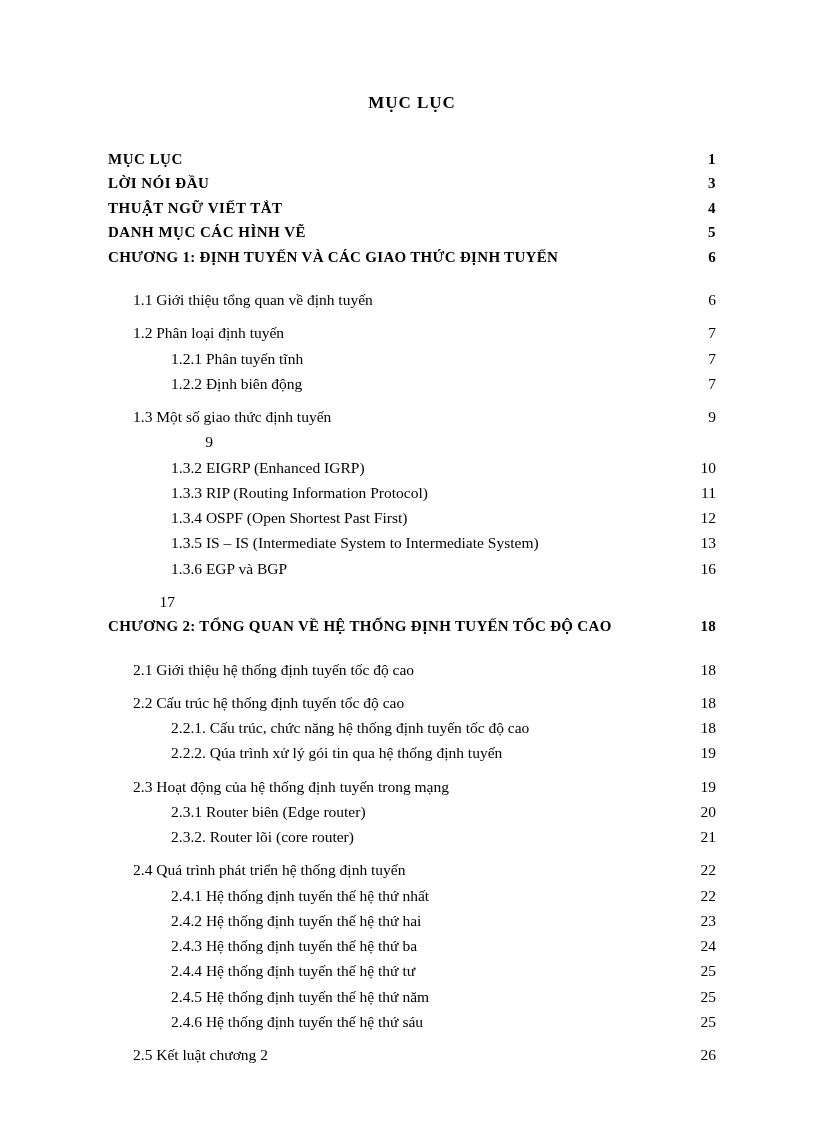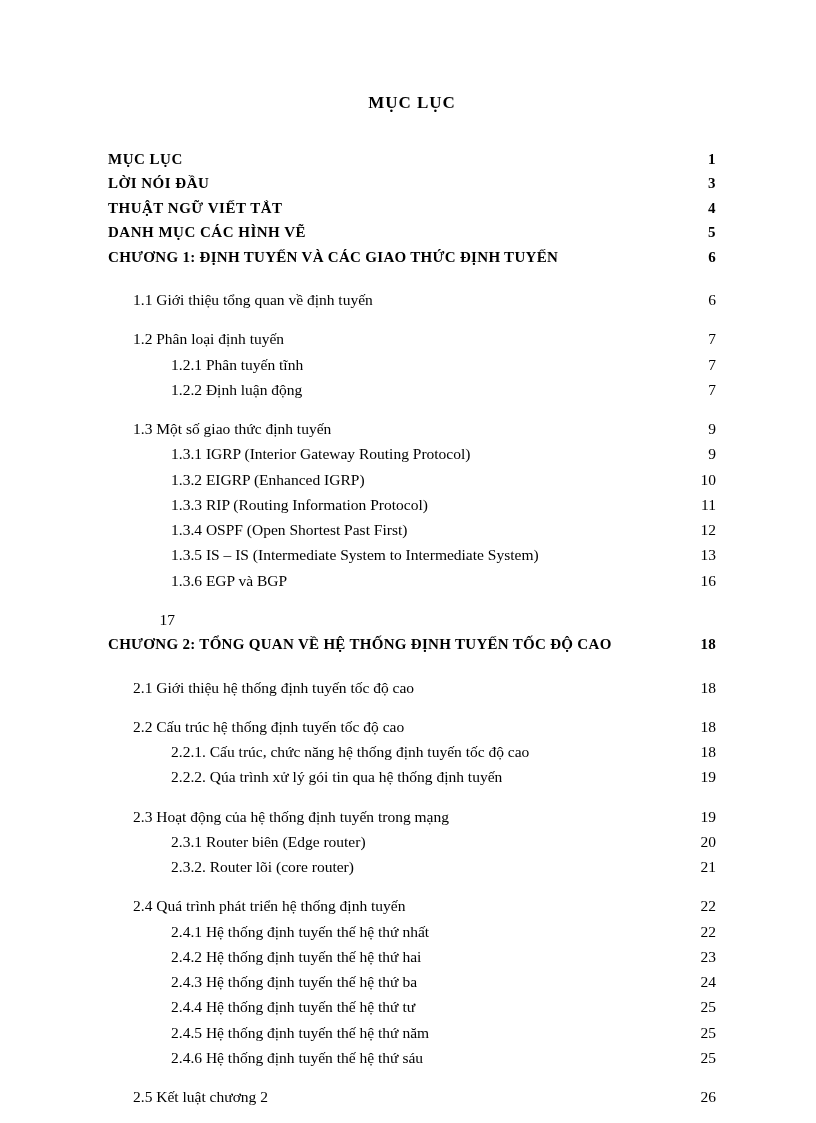--- a/index.html
+++ b/index.html
@@ -36,21 +36,21 @@
       font-size: 15px;
     }
     .chap {
       font-weight: bold;
       font-size: 15px;
       letter-spacing: 0.3px;
       align-items: center;
     }
     .sec1 { padding-left: 25px; margin-top: 20px; }
     .sec2 { padding-left: 63px; }
-    .group-gap { margin-top: 16px; align-items: center; }
+    .group-gap { margin-top: 10px; align-items: center; }
   </style>
 </head>
 <body>
 
 <h1 class="title">MỤC LỤC</h1>
 
 <div class="row front">
   <span class="label">MỤC LỤC</span>
   <span class="num">1</span>
 </div>
@@ -79,30 +79,29 @@
 
 <div class="row sec1 group-gap">
   <span class="label">1.2  Phân loại định tuyến</span>
   <span class="num">7</span>
 </div>
 <div class="row sec2">
   <span class="label">1.2.1 Phân tuyến tĩnh</span>
   <span class="num">7</span>
 </div>
 <div class="row sec2">
-  <span class="label">1.2.2 Định luận động</span>
+  <span class="label">1.2.2 Định biên động</span>
   <span class="num">7</span>
 </div>
 
 <div class="row sec1 group-gap">
   <span class="label">1.3  Một số giao thức định tuyến</span>
   <span class="num">9</span>
 </div>
 <div class="row sec2">
-  <span class="label">1.3.1   IGRP (Interior Gateway  Routing Protocol)</span>
   <span class="num">9</span>
 </div>
 <div class="row sec2">
   <span class="label">1.3.2   EIGRP (Enhanced IGRP)</span>
   <span class="num">10</span>
 </div>
 <div class="row sec2">
   <span class="label">1.3.3   RIP (Routing Information Protocol)</span>
   <span class="num">11</span>
 </div>

